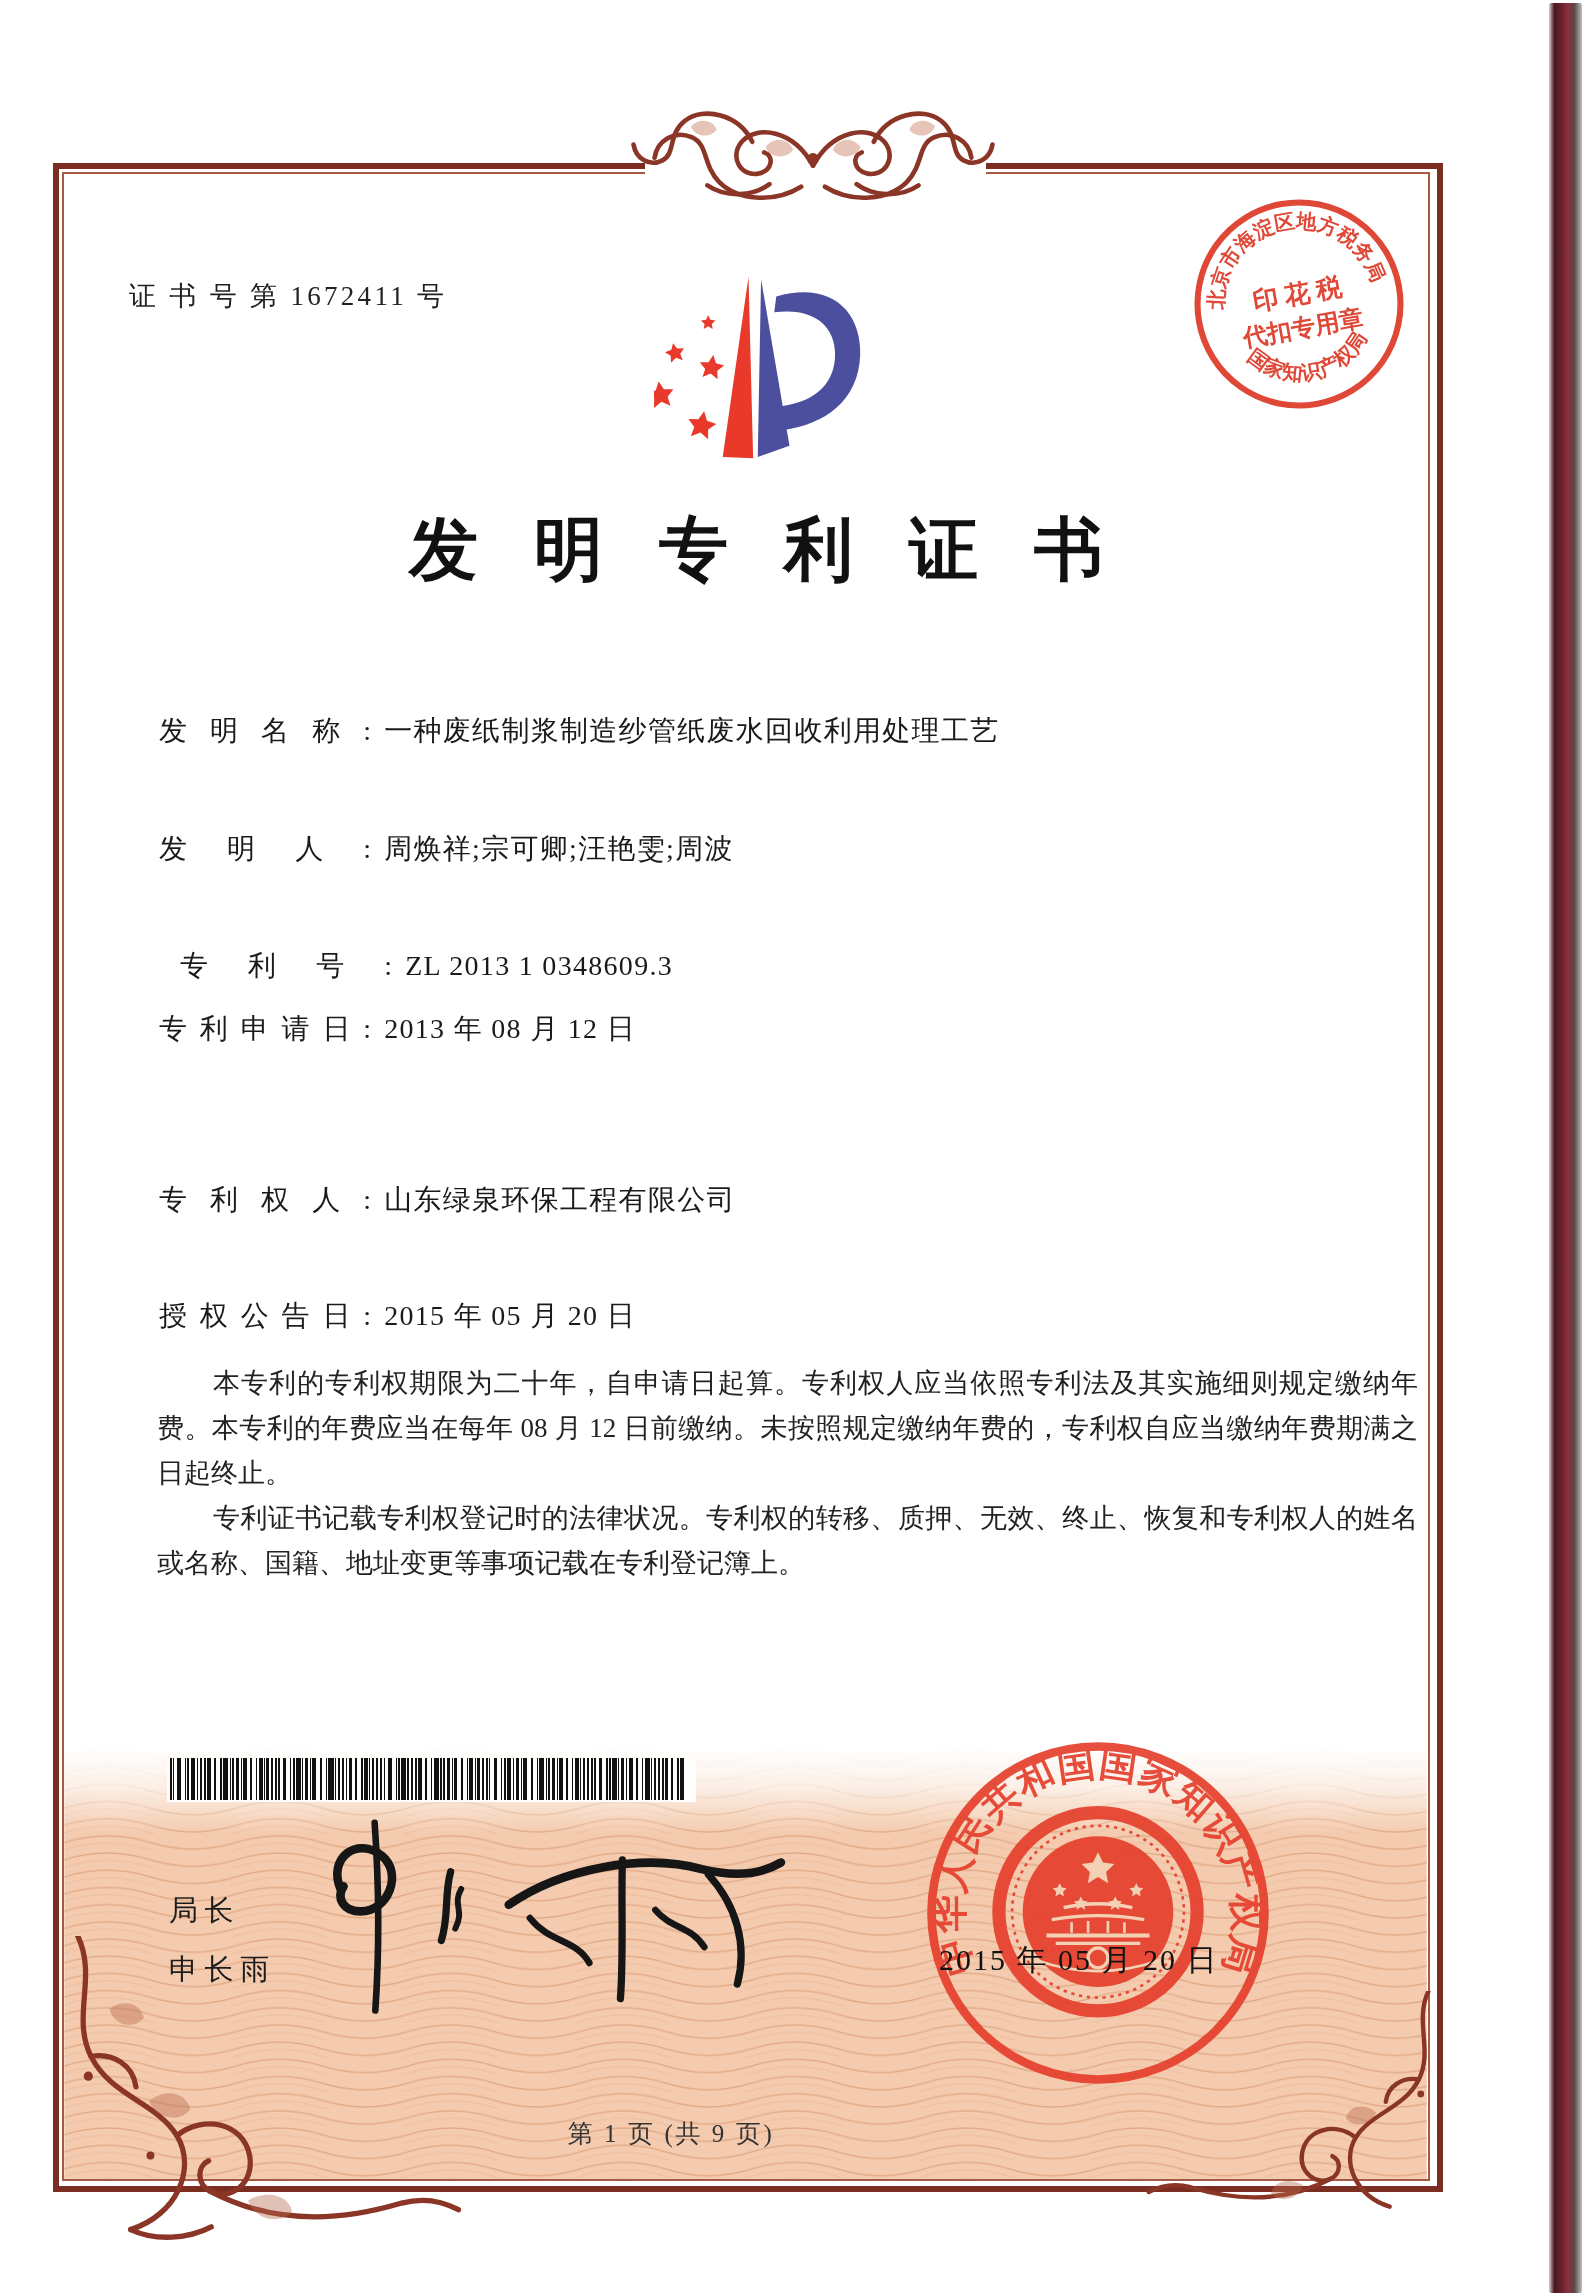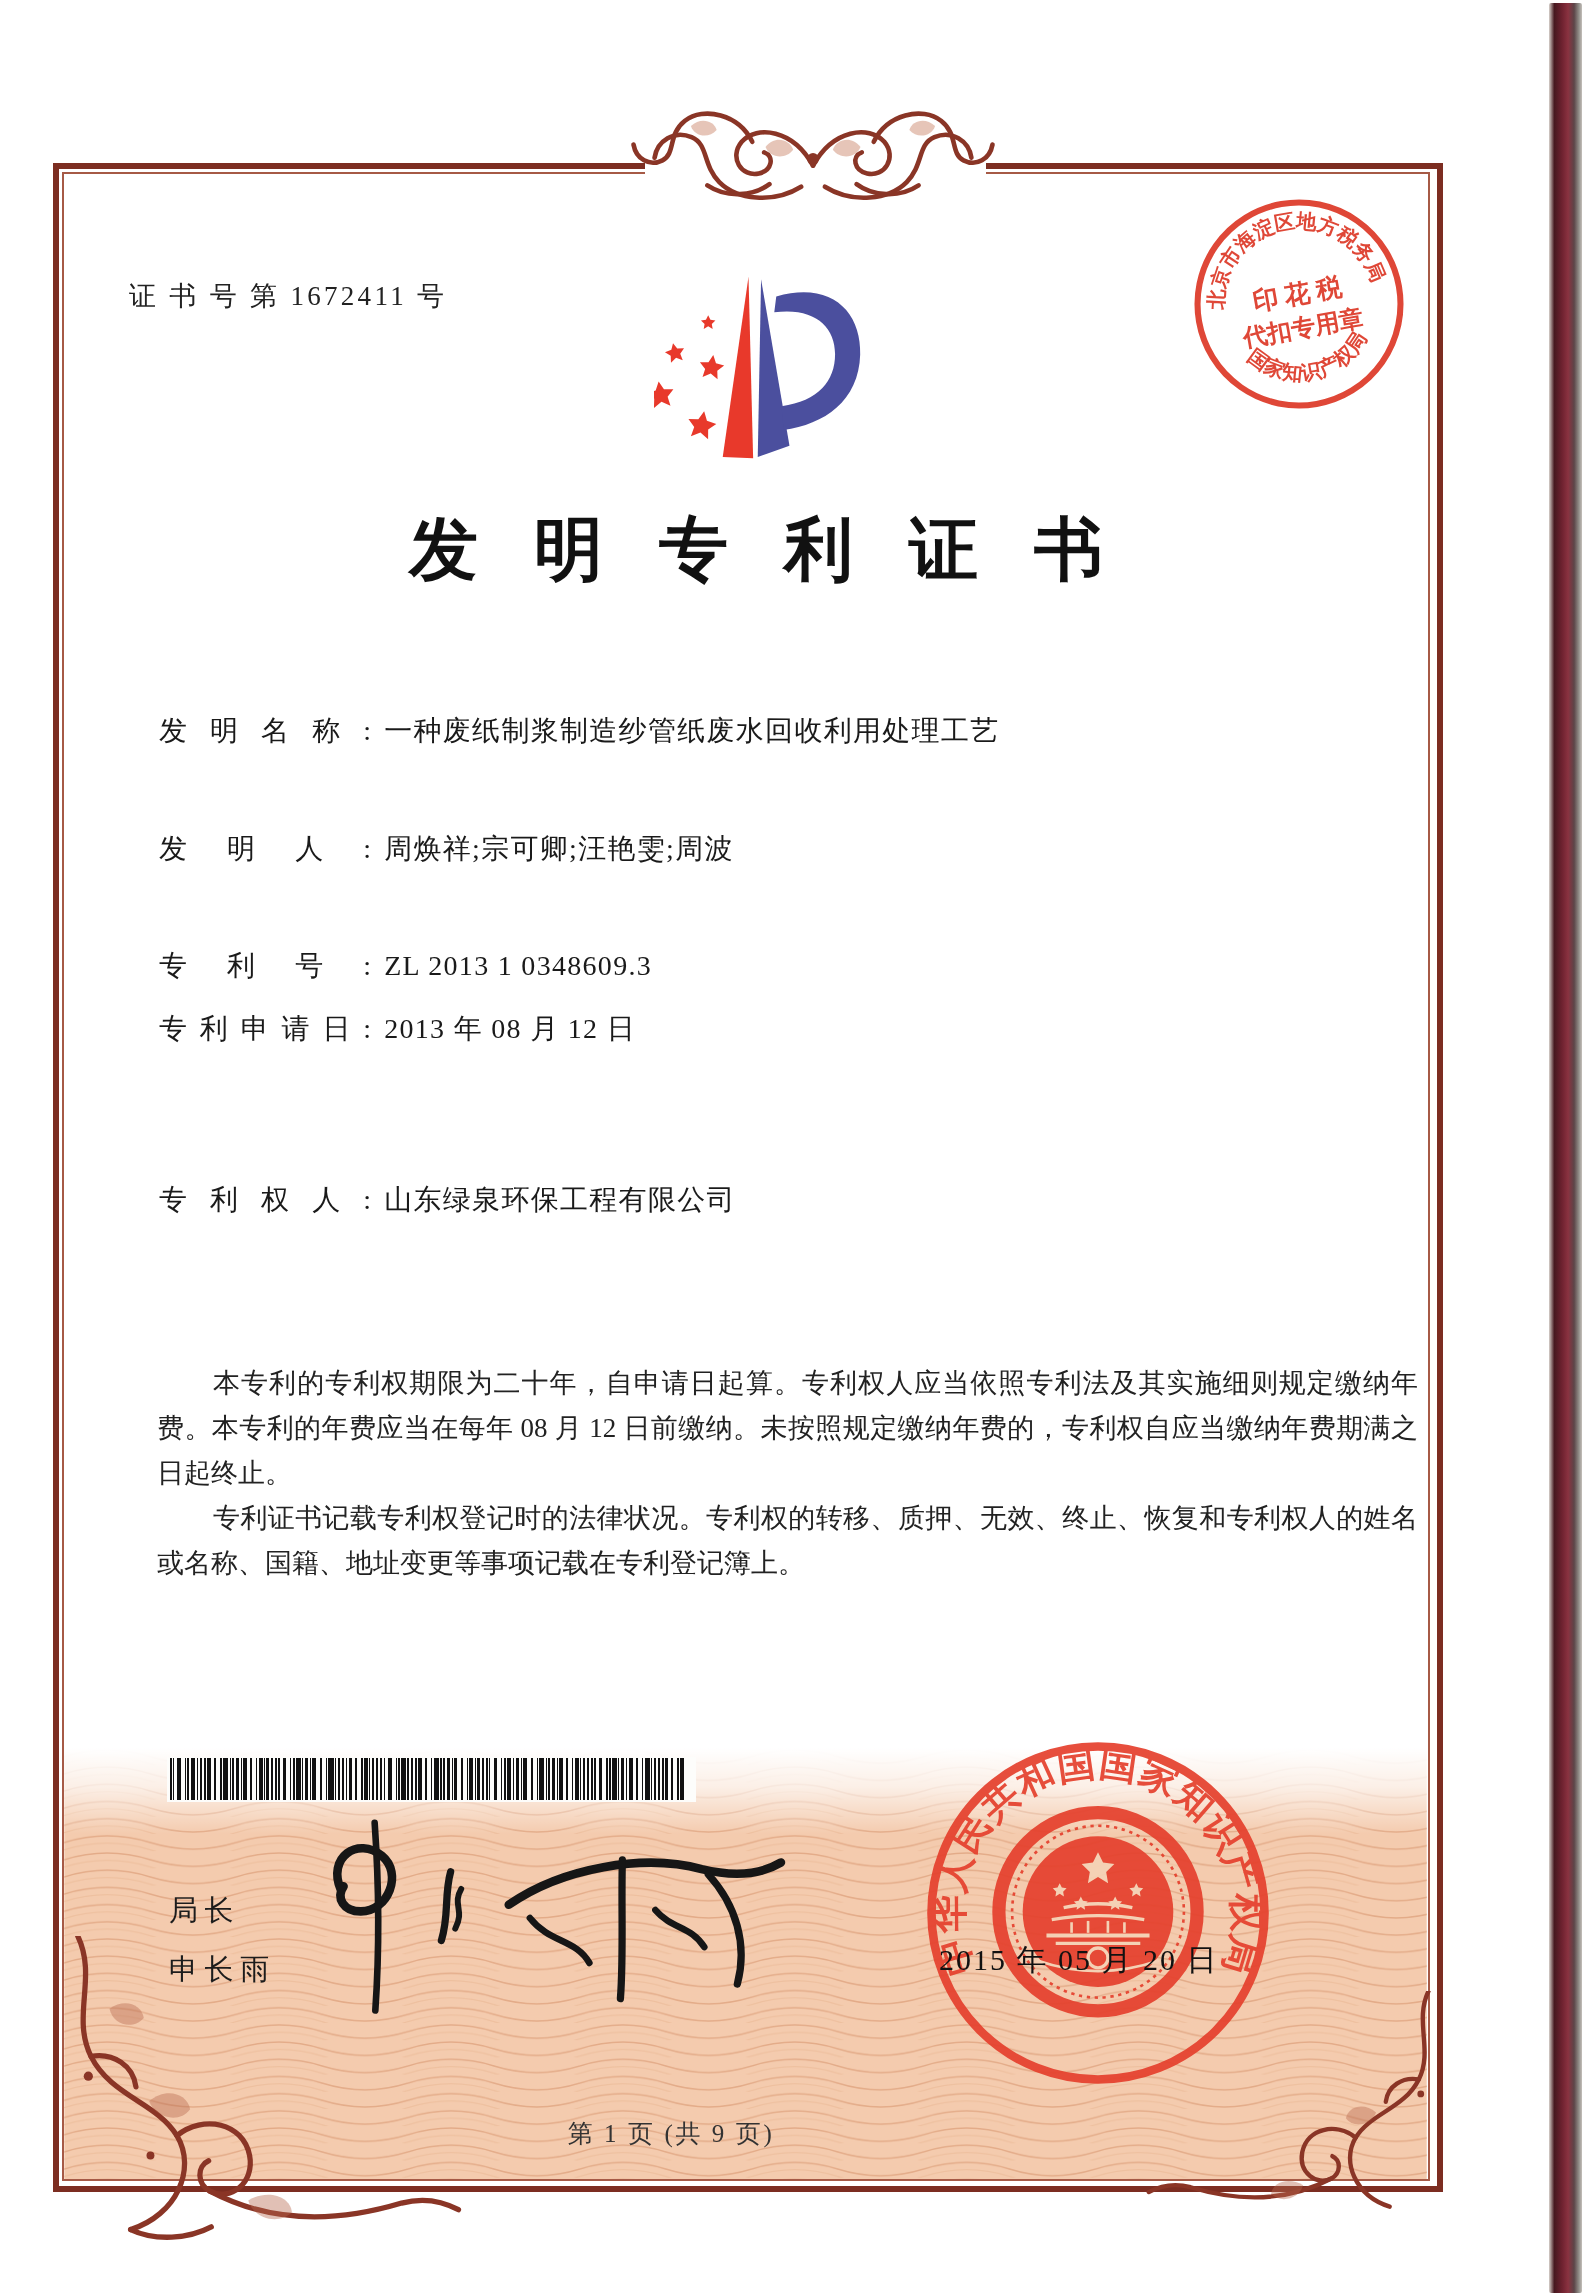--- a/index.html
+++ b/index.html
@@ -176,28 +176,31 @@
   </svg>
 
   <h1 class="title">发明专利证书</h1>
 
   <div class="field" style="top:712px;">
     <span class="flabel">发明名称:</span><span class="fvalue">一种废纸制浆制造纱管纸废水回收利用处理工艺</span>
   </div>
   <div class="field" style="top:830px;">
     <span class="flabel">发明人:</span><span class="fvalue">周焕祥;宗可卿;汪艳雯;周波</span>
   </div>
-  <div class="field" style="top:947px;">
+  <div class="field" style="top:947px;margin-left:21px;">
     <span class="flabel">专利号:</span><span class="fvalue">ZL 2013 1 0348609.3</span>
   </div>
   <div class="field" style="top:1010px;">
     <span class="flabel">专利申请日:</span><span class="fvalue">2013 年 08 月 12 日</span>
   </div>
   <div class="field" style="top:1181px;">
     <span class="flabel">专利权人:</span><span class="fvalue">山东绿泉环保工程有限公司</span>
+  </div>
+  <div class="field" style="top:1297px;">
+    <span class="flabel">授权公告日:</span><span class="fvalue">2015 年 05 月 20 日</span>
   </div>
 
   <div class="paras">
     <p>本专利的专利权期限为二十年，自申请日起算。专利权人应当依照专利法及其实施细则规定缴纳年费。本专利的年费应当在每年 08 月 12 日前缴纳。未按照规定缴纳年费的，专利权自应当缴纳年费期满之日起终止。</p>
     <p>专利证书记载专利权登记时的法律状况。专利权的转移、质押、无效、终止、恢复和专利权人的姓名或名称、国籍、地址变更等事项记载在专利登记簿上。</p>
   </div>
 
   <div class="barcode" id="barcode">
       <i style="width: 2px; margin-right: 1.3px;"></i>
       <i style="width: 1.3px; margin-right: 3.3px;"></i>

